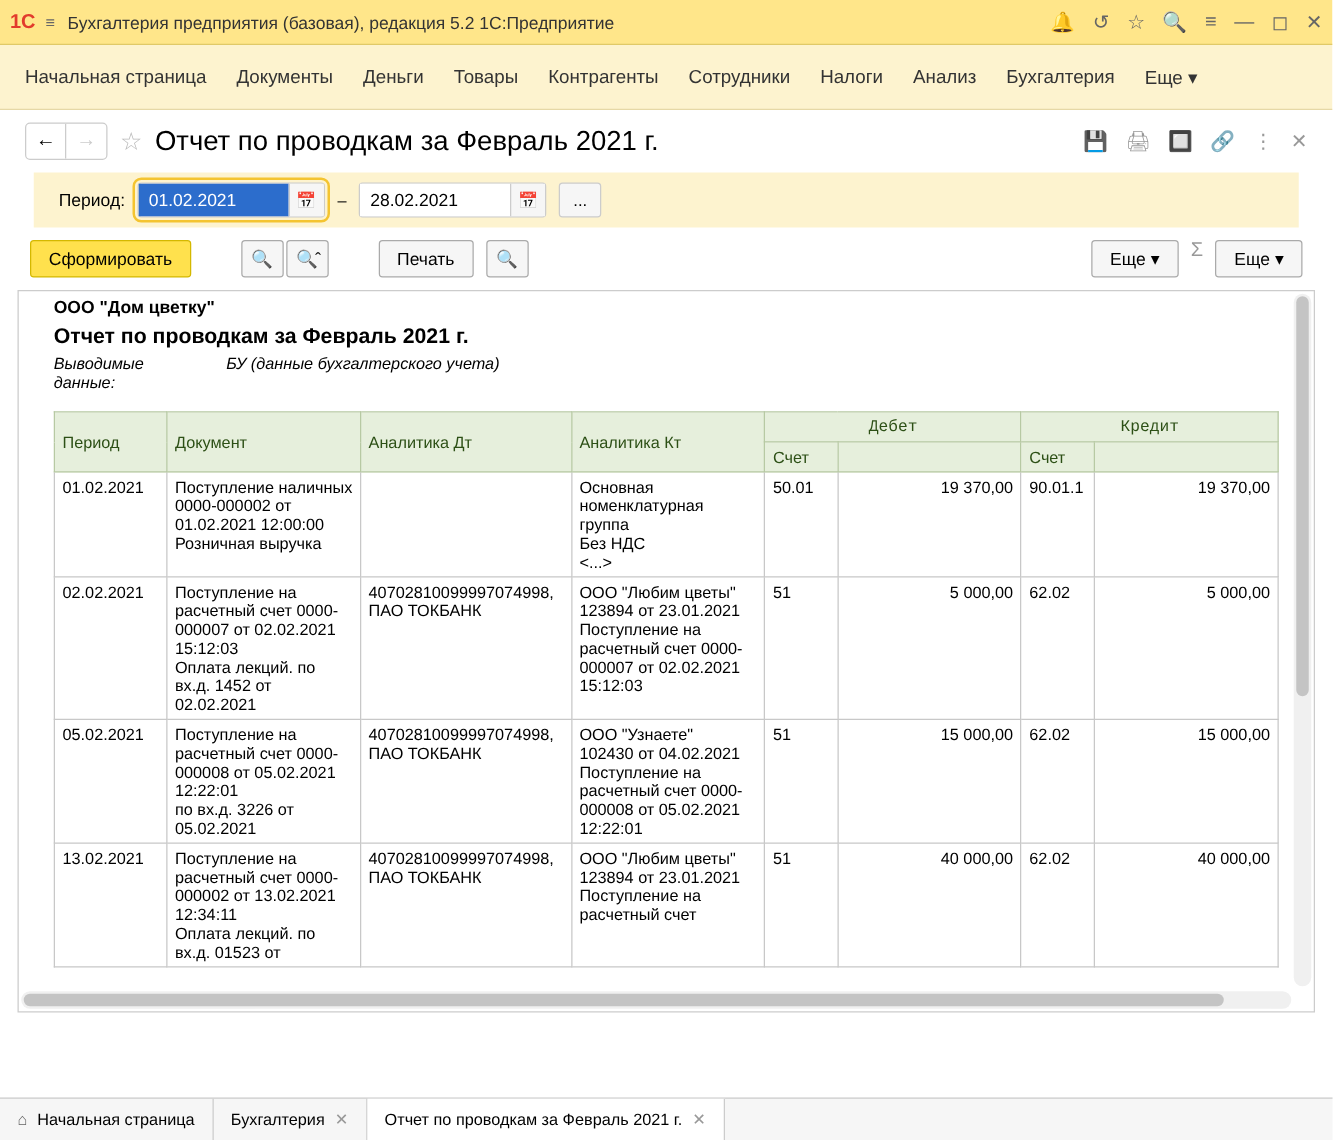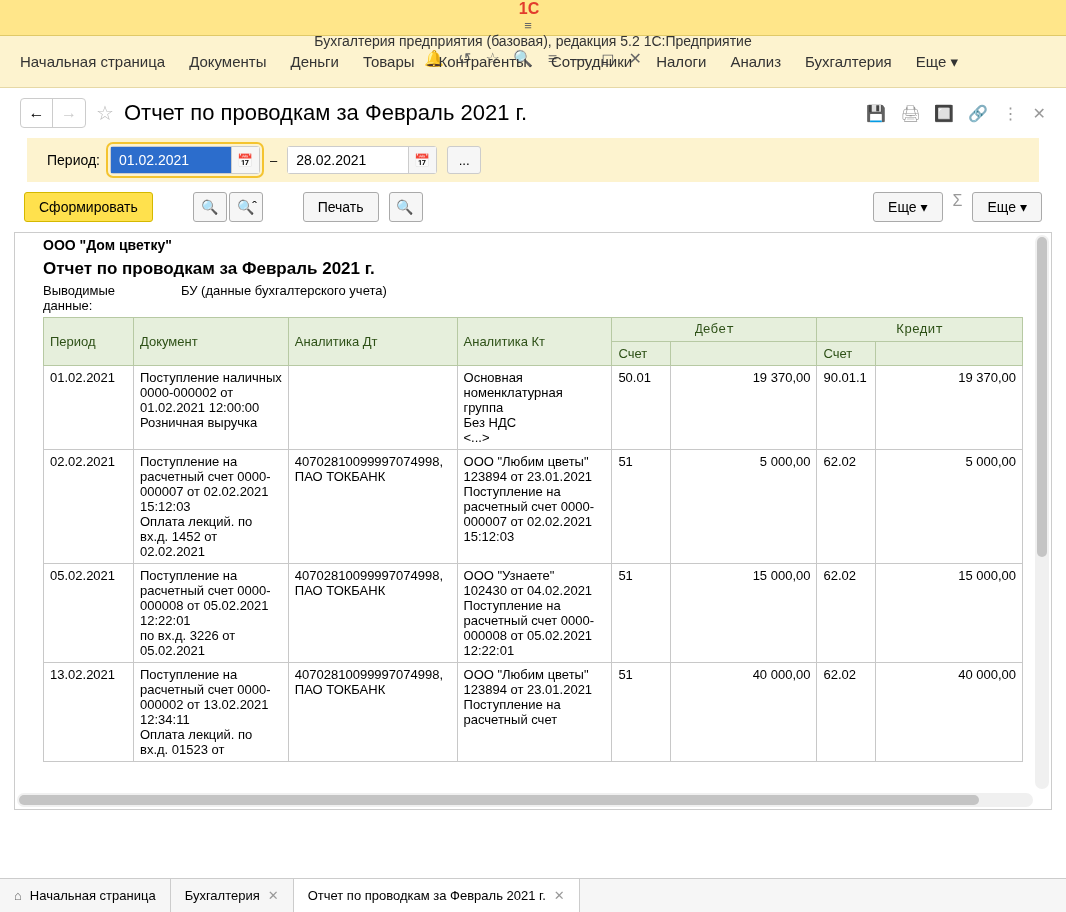--- a/index.html
+++ b/index.html
@@ -1,19 +1,19 @@
 <!DOCTYPE html>
 <html><head>
 <meta charset="utf-8">
 <style>
 * { box-sizing: border-box; margin: 0; padding: 0; }
 body { font-family: Arial, sans-serif; font-size: 13px; background: #fff; color: #000; width: 1066px; height: 912px; overflow: hidden; }
 
 
-.title-bar { background: #ffe68a; height: 36px; display: flex; align-items: center; padding: 0 8px; border-bottom: 1px solid #e0c968; flex-direction: column; }
+.title-bar { background: #ffe68a; height: 36px; display: flex; align-items: center; padding: 0 8px; border-bottom: 1px solid #e0c968; }
 .logo-1c { color: #e23b2c; font-weight: bold; font-size: 16px; margin-right: 8px; }
 .title-bar .menu-icon { margin-right: 10px; color: #666; cursor: pointer; }
 .app-title { flex: 1; font-size: 14px; color: #333; }
 .title-icons { display: flex; gap: 14px; align-items: center; }
 .title-icons span { color: #666; cursor: pointer; font-size: 16px; }
 
 
 .main-menu { background: #fdf3cf; padding: 0 20px; display: flex; gap: 24px; align-items: center; height: 52px; border-bottom: 1px solid #e6d8a6; font-size: 15px; color: #333; }
 .main-menu .item { cursor: pointer; }
 
@@ -50,21 +50,21 @@
 
 .report-wrap { margin: 0 14px 0 14px; border: 1px solid #ccc; height: 578px; position: relative; overflow: hidden; background:#fff;}
 .report-scroll { overflow: auto; height: 560px; padding-left: 28px; }
 .scrollbar-v { position: absolute; right: 2px; top: 2px; width: 14px; height: 554px; background: #f0f0f0; border-radius: 7px; }
 .scrollbar-v .thumb { position: absolute; top: 2px; width: 10px; left: 2px; height: 320px; background: #c4c4c4; border-radius: 5px; }
 .scrollbar-h { position: absolute; bottom: 2px; left: 2px; right: 18px; height: 14px; background: #f0f0f0; border-radius: 7px; }
 .scrollbar-h .thumb { position: absolute; left: 2px; height: 10px; top: 2px; width: 960px; background: #c4c4c4; border-radius: 5px; }
 
 .org-name { font-weight: bold; font-size: 14px; padding: 4px 0; }
 .rep-name { font-weight: bold; font-size: 17px; padding: 2px 0 4px 0; }
-.sub-info { font-size: 13px; display: flex; gap: 48px; padding-bottom: 4px;}
+.sub-info { font-size: 13px; display: flex; gap: 48px; padding-bottom: 16px; font-style: italic;}
 .sub-info .lbl { width: 90px; }
 
 table.rep { border-collapse: collapse; width: 980px; font-size: 13px; }
 table.rep th { background: #e6efdc; border: 1px solid #b7c9a3; padding: 4px 6px; font-weight: normal; color: #2d5016; text-align: left; }
 table.rep th.center { text-align: center; font-family: Liberation Mono, monospace; }
 table.rep td { border: 1px solid #c8c8c8; padding: 4px 6px; vertical-align: top; }
 table.rep td.num { text-align: right; }
 table.rep td.sub { white-space: pre-line; }
 
 

